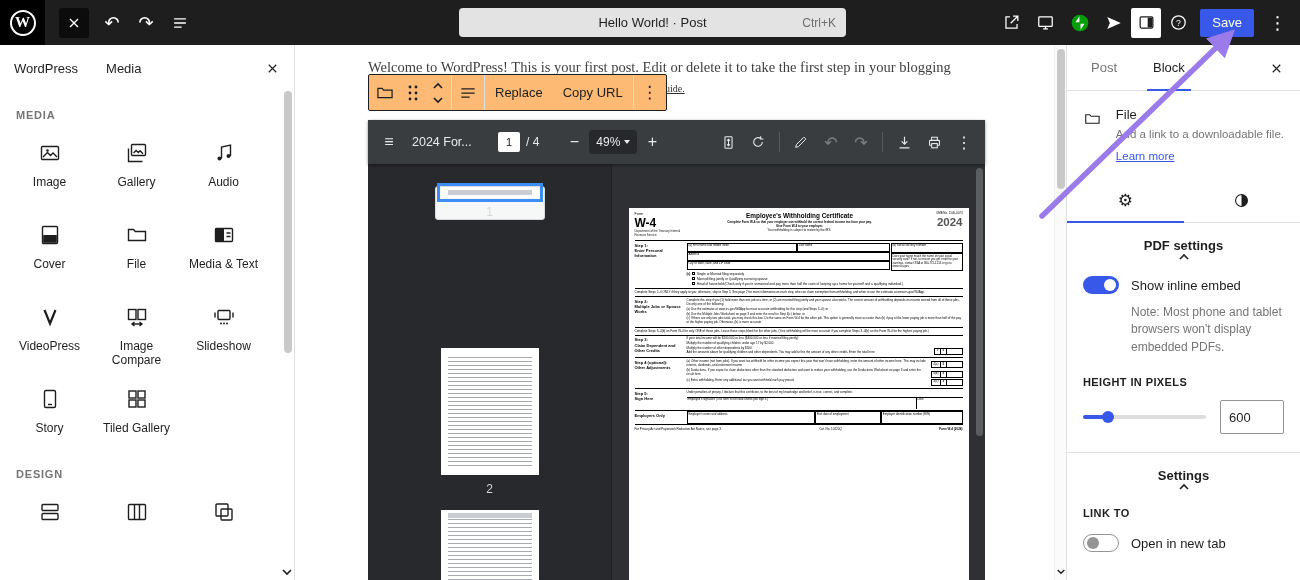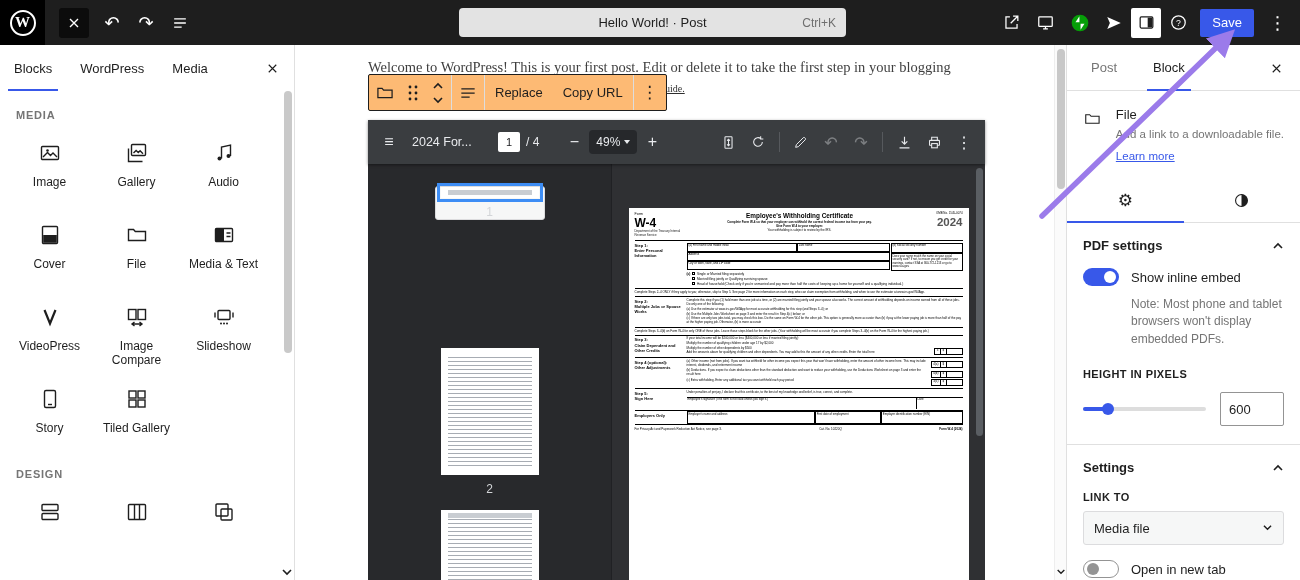--- a/index.html
+++ b/index.html
@@ -140,21 +140,21 @@
   .rs-card{display:flex;gap:14px;padding:16px 16px 12px;}
   .rs-card-t{font-size:13px;font-weight:500;}
   .rs-card-d{font-size:11.5px;color:#757575;margin-top:6px;white-space:nowrap;}
   .rs-learn{display:inline-block;font-size:11.5px;color:var(--accent);text-decoration:underline;margin-top:10px;}
   .rs-tabs2{display:flex;border-bottom:1px solid #e0e0e0;margin-top:2px;}
   .rs-tab2{flex:1;height:44px;display:flex;align-items:center;justify-content:center;position:relative;}
   .rs-tab2.active::after{content:"";position:absolute;left:0;right:0;bottom:-1px;height:2px;background:var(--accent);}
   .rs-tab2 .gear{font-size:17px;color:#1e1e1e;}
   .rs-sec{padding:15px 16px 18px;}
   .rs-sec.bordered{border-top:1px solid #e0e0e0;}
-  .sec-head{display:flex;justify-content:space-between;align-items:center;font-size:13px;font-weight:600;color:#1e1e1e;}
+  .sec-head{display:flex;justify-content:space-between;align-items:center;font-size:13px;font-weight:600;color:#1e1e1e;flex-direction:column;}
   .tgl-row{display:flex;align-items:center;gap:12px;margin-top:15px;font-size:13px;}
   .tgl{width:36px;height:18px;border-radius:9px;position:relative;flex:none;}
   .tgl.on{background:var(--accent);}
   .tgl.on::after{content:"";position:absolute;right:3px;top:3px;width:12px;height:12px;border-radius:50%;background:#fff;}
   .tgl.off{background:#fff;border:1px solid #949494;}
   .tgl.off::after{content:"";position:absolute;left:3px;top:2px;width:12px;height:12px;border-radius:50%;background:#949494;}
   .rs-note{margin:10px 0 0 48px;font-size:12px;line-height:1.45;color:#757575;}
   .mini-label{margin-top:20px;font-size:11px;font-weight:600;letter-spacing:.4px;color:#1e1e1e;}
   .slider-row{display:flex;align-items:center;gap:14px;margin-top:12px;}
   .range{flex:1;height:4px;background:#ddd;border-radius:2px;position:relative;}
@@ -231,21 +231,20 @@
     </button>
     <button class="save-btn">Save</button>
     <button class="tb-btn">
         <span>⋮</span>
       </button>
   </div>
 </header>
 
 <aside class="left-sidebar">
   <div class="ls-tabs">
-    <div class="ls-tab active">Blocks</div>
     <div class="ls-tab">WordPress</div>
     <div class="ls-tab">Media</div>
     <button class="ls-close">
       <svg width="15" height="15" viewBox="0 0 24 24">
           <path d="M6 6l12 12M18 6L6 18" stroke="#1e1e1e" stroke-width="1.8" fill="none"></path>
         </svg>
     </button>
   </div>
   <div class="ls-label">MEDIA</div>
   <div class="ls-grid">
@@ -707,26 +706,20 @@
     </div>
   </div>
   <div class="rs-sec bordered">
     <div class="sec-head">
       <span>Settings</span>
       <svg width="12" height="8" viewBox="0 0 12 8">
           <path d="M2 6l4-4 4 4" stroke="#1e1e1e" stroke-width="1.6" fill="none"></path>
         </svg>
     </div>
     <div class="mini-label" style="margin-top:16px">LINK TO</div>
-    <div class="sel">
-      <span>Media file</span>
-      <svg width="11" height="8" viewBox="0 0 12 9">
-          <path d="M2 2l4 4 4-4" stroke="#1e1e1e" stroke-width="1.6" fill="none"></path>
-        </svg>
-    </div>
     <div class="tgl-row">
       <div class="tgl off"></div>
       <span>Open in new tab</span>
     </div>
 
   </div>
 </aside>
 
 <svg class="arrow-overlay" width="1300" height="580" viewBox="0 0 1300 580">
   <defs>

